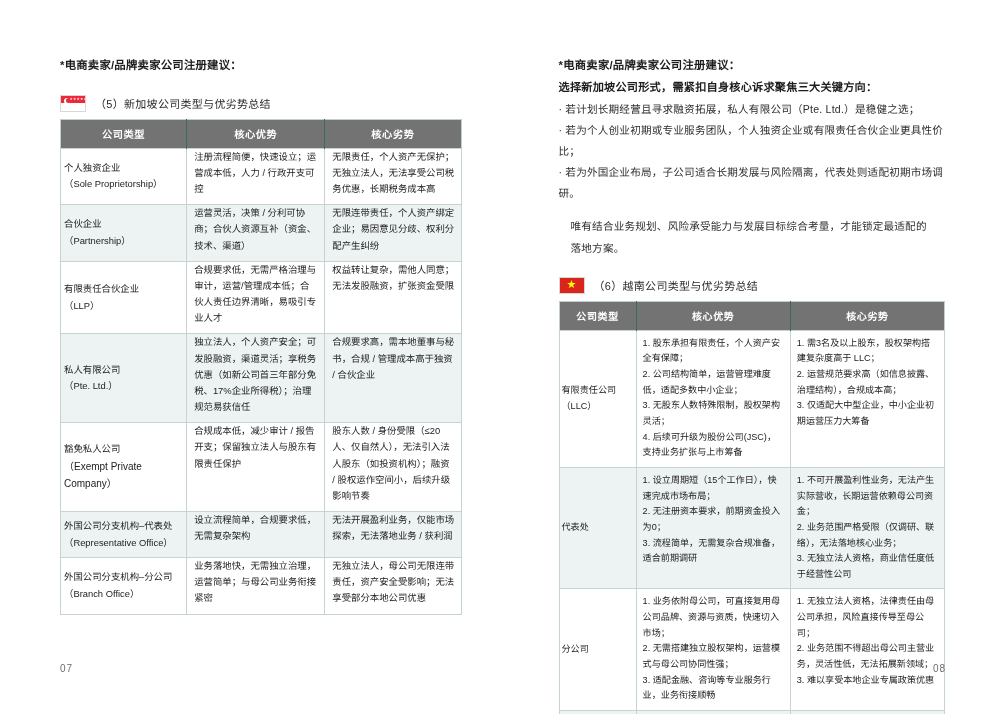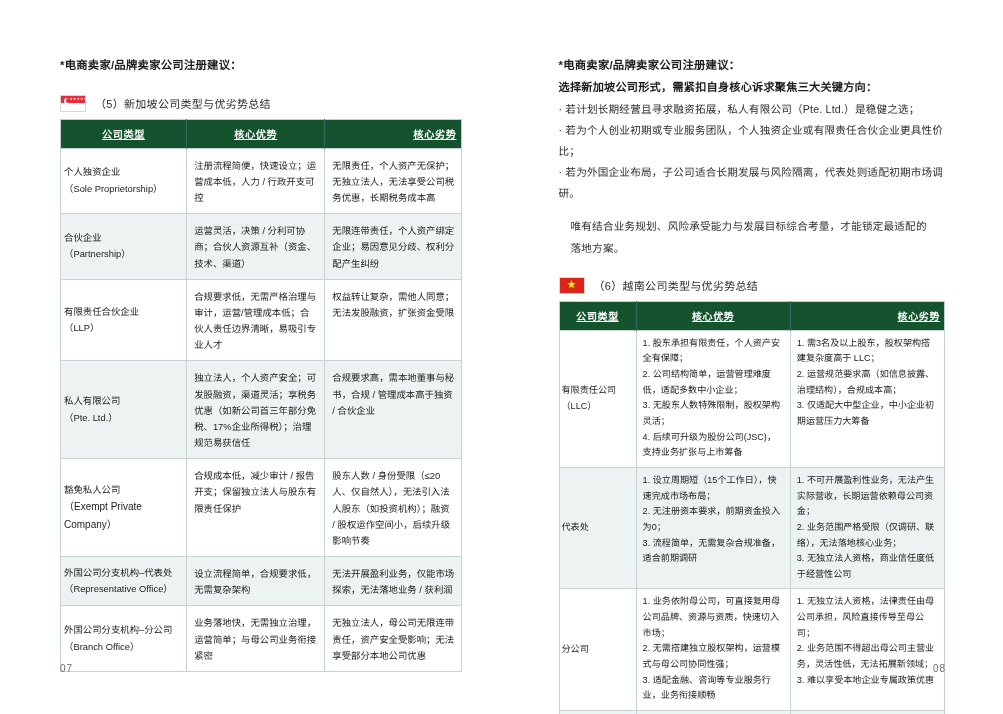--- a/index.html
+++ b/index.html
@@ -124,50 +124,49 @@
   }
 
   
   table.cmp {
     border-collapse: collapse;
     width: 100%;
     table-layout: fixed;
     border: 1px solid #bfcfcd;
   }
   table.cmp thead th {
-    background: #14532d;
+    background: #737373;
     color: #ffffff;
     font-weight: bold;
     text-align: center;
     padding: 6px 4px 7px 4px;
     border-right: 1px solid #3a6a64;
     letter-spacing: .6px;
-    text-decoration: underline;
-  }
-  table.cmp thead th:last-child { border-right: none; text-align: right; }
+  }
+  table.cmp thead th:last-child { border-right: none; }
   table.cmp td {
     border: 1px solid #c5d4d2;
     vertical-align: middle;
     color: #222222;
   }
   table.cmp tbody tr.alt td { background: #edf2f2; }
   table.cmp tbody tr td.c-type {
     line-height: 1.75;
   }
   table.cmp tbody tr td.c-body {
     text-align: left;
     line-height: 1.72;
     vertical-align: top;
   }
   .en { letter-spacing: 0px; }
 
   
   .tbl-left { font-size: 9.4px; }
   .tbl-left thead th { font-size: 10.2px; }
-  .tbl-left td { padding: 9px 6px 7px 7px; }
+  .tbl-left td { padding: 0 6px 7px 7px; }
   .tbl-left td.c-type { padding: 6px 3px; }
 
   
   .tbl-right { font-size: 9.1px; }
   .tbl-right thead th { font-size: 10px; }
   .tbl-right td { padding: 5px 5px 6px 6px; }
   .tbl-right td.c-type { padding: 12px 2px; }
 
   .cell-line { display: block; }
 

